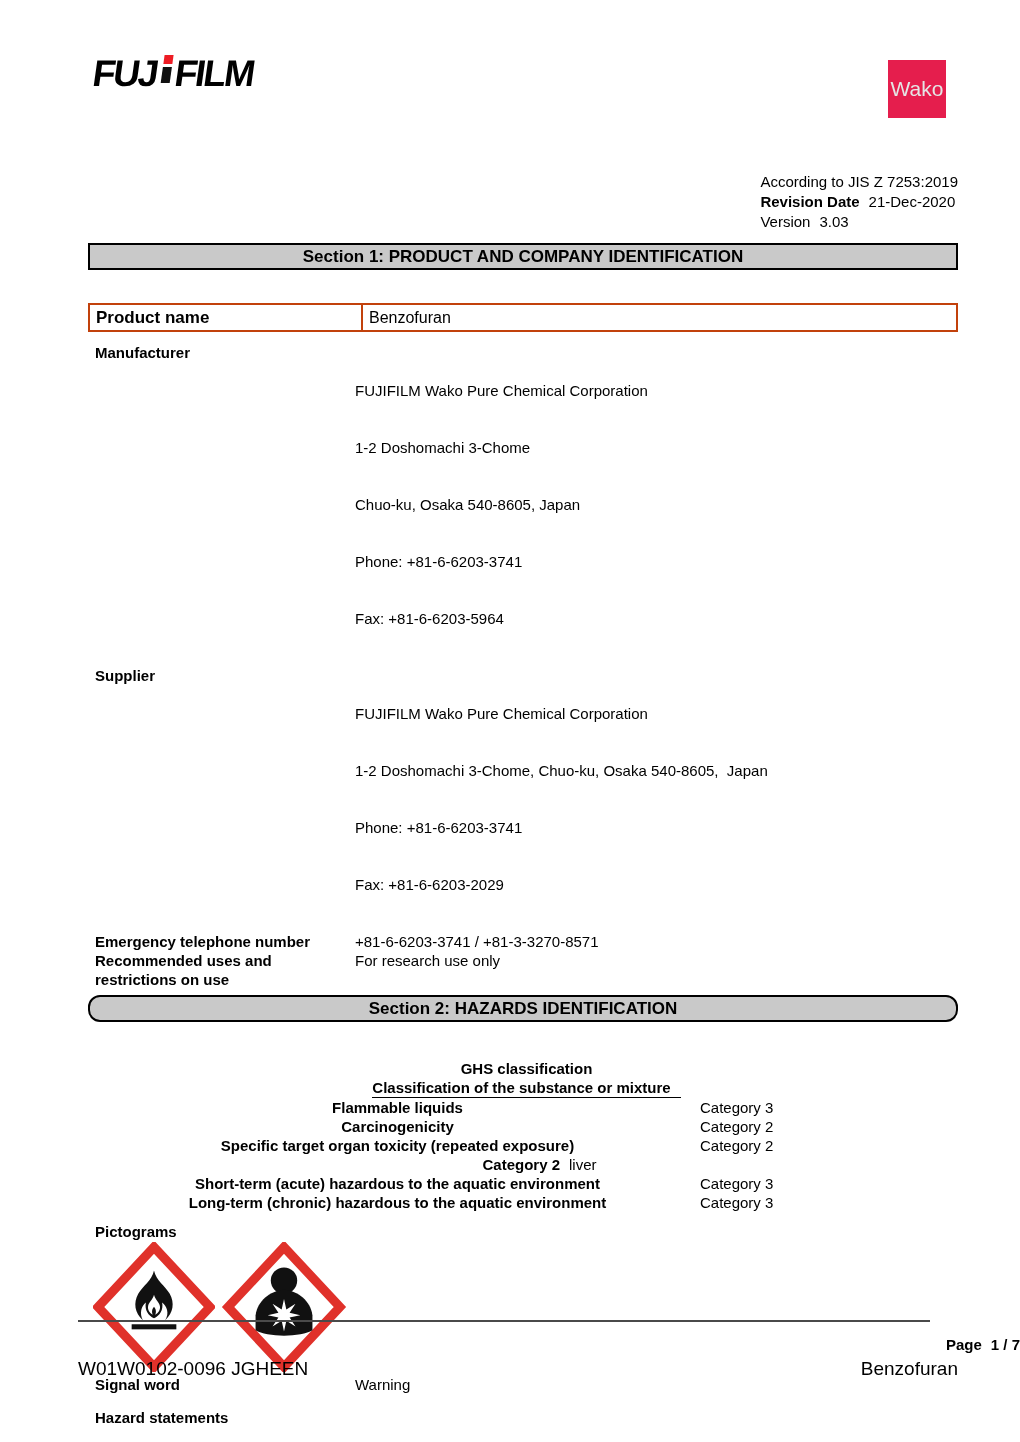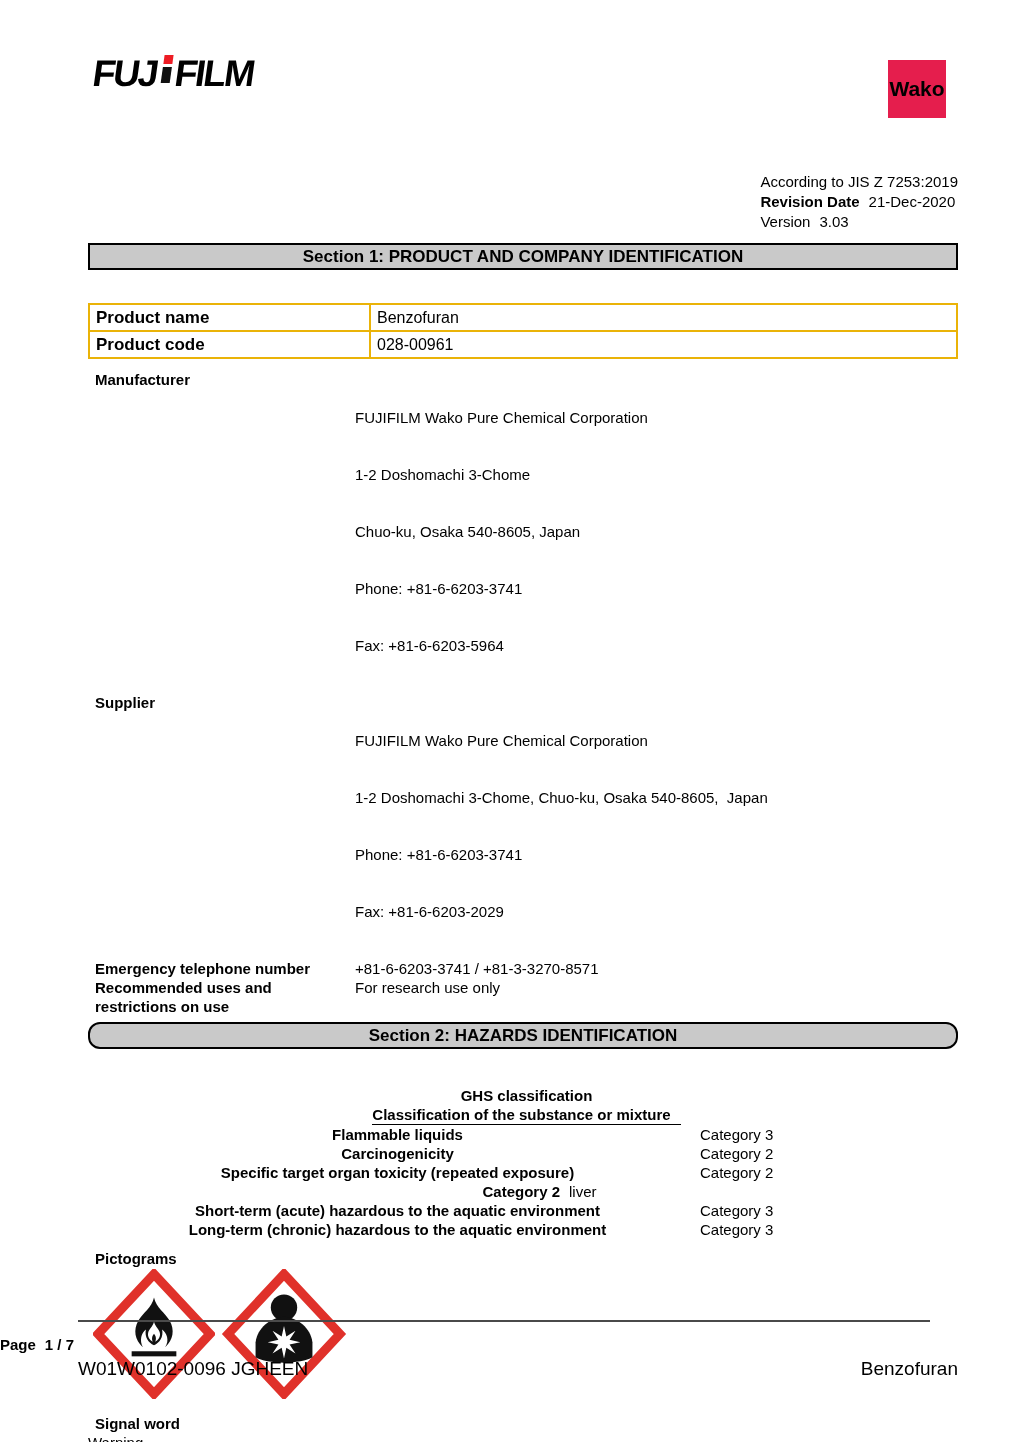--- a/index.html
+++ b/index.html
@@ -19,21 +19,21 @@
   }
   .imark { display:inline-block; position:relative; width:9px; height:28px; margin:0 4px 0 5px; }
   .imark-dot { position:absolute; top:0; left:0; width:9px; height:9px; background:var(--fujifilm_red,#ed1c24); }
   .imark-bar { position:absolute; bottom:0; left:0; width:9px; height:16px; background:#111; }
 
   .wako-logo {
     position:absolute; left:888px; top:60px; width:58px; height:58px;
     background:var(--wako_red,#e51e4d);
     display:flex; align-items:center; justify-content:center;
   }
-  .wako-logo span { color:#000000; font-weight:700; font-size:21px; letter-spacing:0; }
+  .wako-logo span { color:#e5e5e5; font-weight:400; font-size:21px; letter-spacing:0; }
 
   .title {
     position:absolute; top:118px; left:0; width:1020px; margin:0;
     text-align:center; font-size:30px; font-weight:700; letter-spacing:0.5px;
   }
 
   .doc-info {
     position:absolute; top:172px; right:62px; text-align:left;
     font-size:15px; line-height:20px;
   }
@@ -44,21 +44,21 @@
 
   .section-bar {
     background:var(--section_bar_bg,#c9c9c9); border:2px solid #000;
     height:23px; line-height:23px; text-align:center;
     font-weight:700; font-size:17px;
   }
 
   .product-table {
     width:100%; margin-top:33px; border-collapse:collapse;
   }
-  .product-table td { border:2px solid #eab308; height:25px; padding:0 12px 0 6px;margin-left:13px; }
+  .product-table td { border:2px solid #c2410c; height:25px; padding:0 4px 0 6px;margin-left:13px; }
   .pt-label { width:261px; font-weight:700; font-size:17px; }
   .pt-value { font-size:16px; }
 
   .fields { margin-top:11px; }
   .field-row { display:flex; line-height:19px; }
   .f-label { width:260px; padding-left:7px; font-weight:700; flex:none; }
   .f-value { flex:1; white-space:pre-wrap; }
 
   .sec2 { margin-top:6px;border-radius:12px; }
 
@@ -67,27 +67,27 @@
   .u { display:inline-block; border-bottom:1.5px solid #000; padding-right:10px; }
   .c-row { display:flex; }
   .c-label { width:605px; font-weight:700; flex:none; }
   .c-sub { padding-left:26px; }
   .c-sub .organ { margin-left:9px; }
 
   .pict-label { margin-top:10px; padding-left:7px; line-height:19px; }
   .pictos { display:flex; gap:5px; padding-left:5px; margin-top:1px; }
   .pictos svg { display:block; }
 
-  .signal-row { display:flex; margin-top:15px; line-height:19px;flex-direction:column; }
+  .signal-row { display:flex; margin-top:3px; line-height:19px; }
 
   .hz-head { margin-top:14px; padding-left:7px; line-height:19px; }
 
   
   .foot-rule { position:absolute; top:1320px; left:78px; width:852px; border-top:2px solid #4a4a4a; }
-  .foot-page { position:absolute; top:1336px; left:0; width:1020px; text-align:left; font-size:15px; font-weight:700; }
+  .foot-page { position:absolute; top:1336px; left:0; width:1020px; text-align:right; font-size:15px; font-weight:700; }
   .foot-page .gap { margin-left:9px; }
   .foot-row { position:absolute; top:1358px; left:78px; width:880px; display:flex; justify-content:space-between; font-size:19px; }
 
   .pict-border { fill:#fff; stroke:var(--ghs_red,#e0312a); stroke-width:9; }
 </style>
 </head>
 <body>
 
 <div class="page">
 
@@ -113,24 +113,20 @@
 
   <div class="content">
 
     <div class="section-bar">Section 1: PRODUCT AND COMPANY IDENTIFICATION</div>
 
     <table class="product-table">
       <tbody>
           <tr>
         <td class="pt-label">Product name</td>
         <td class="pt-value">Benzofuran</td>
-      </tr>
-      <tr>
-        <td class="pt-label">Product code</td>
-        <td class="pt-value">028-00961</td>
       </tr>
     </tbody>
       </table>
 
     <div class="fields">
       <div class="field-row">
         <div class="f-label">Manufacturer</div>
         <div class="f-value">
           <div>FUJIFILM Wako Pure Chemical Corporation</div>
           <div>1-2 Doshomachi 3-Chome</div>

